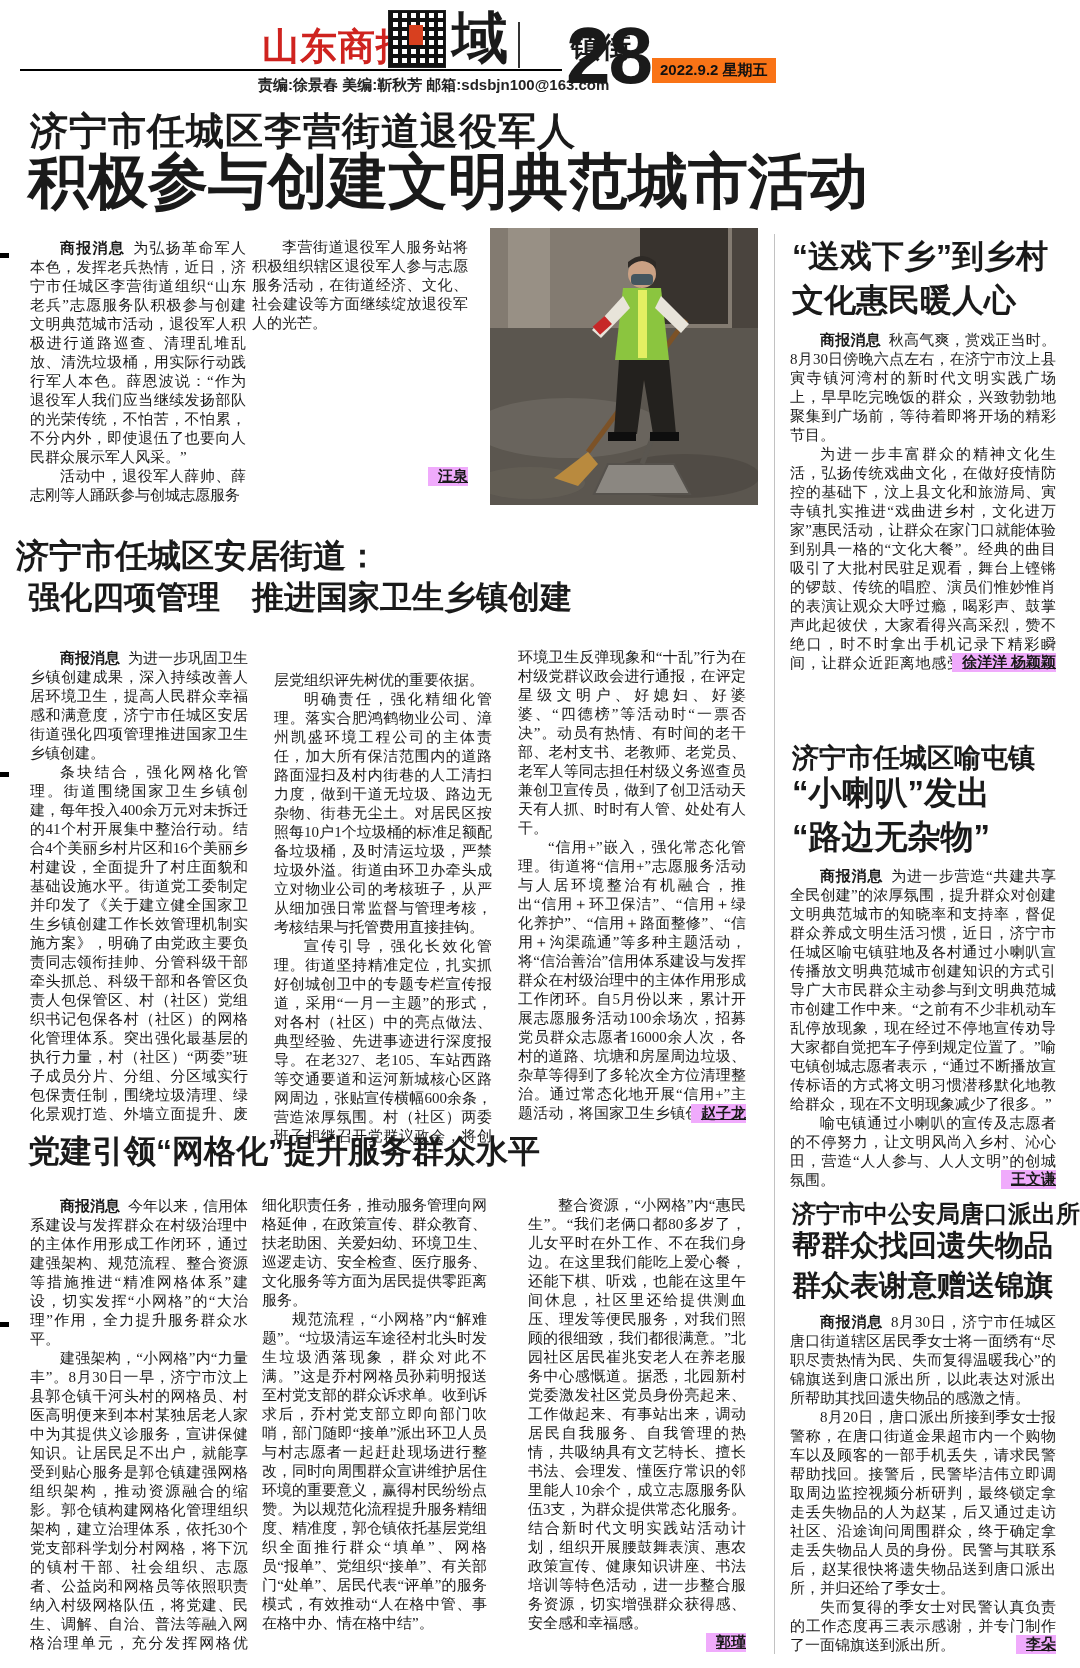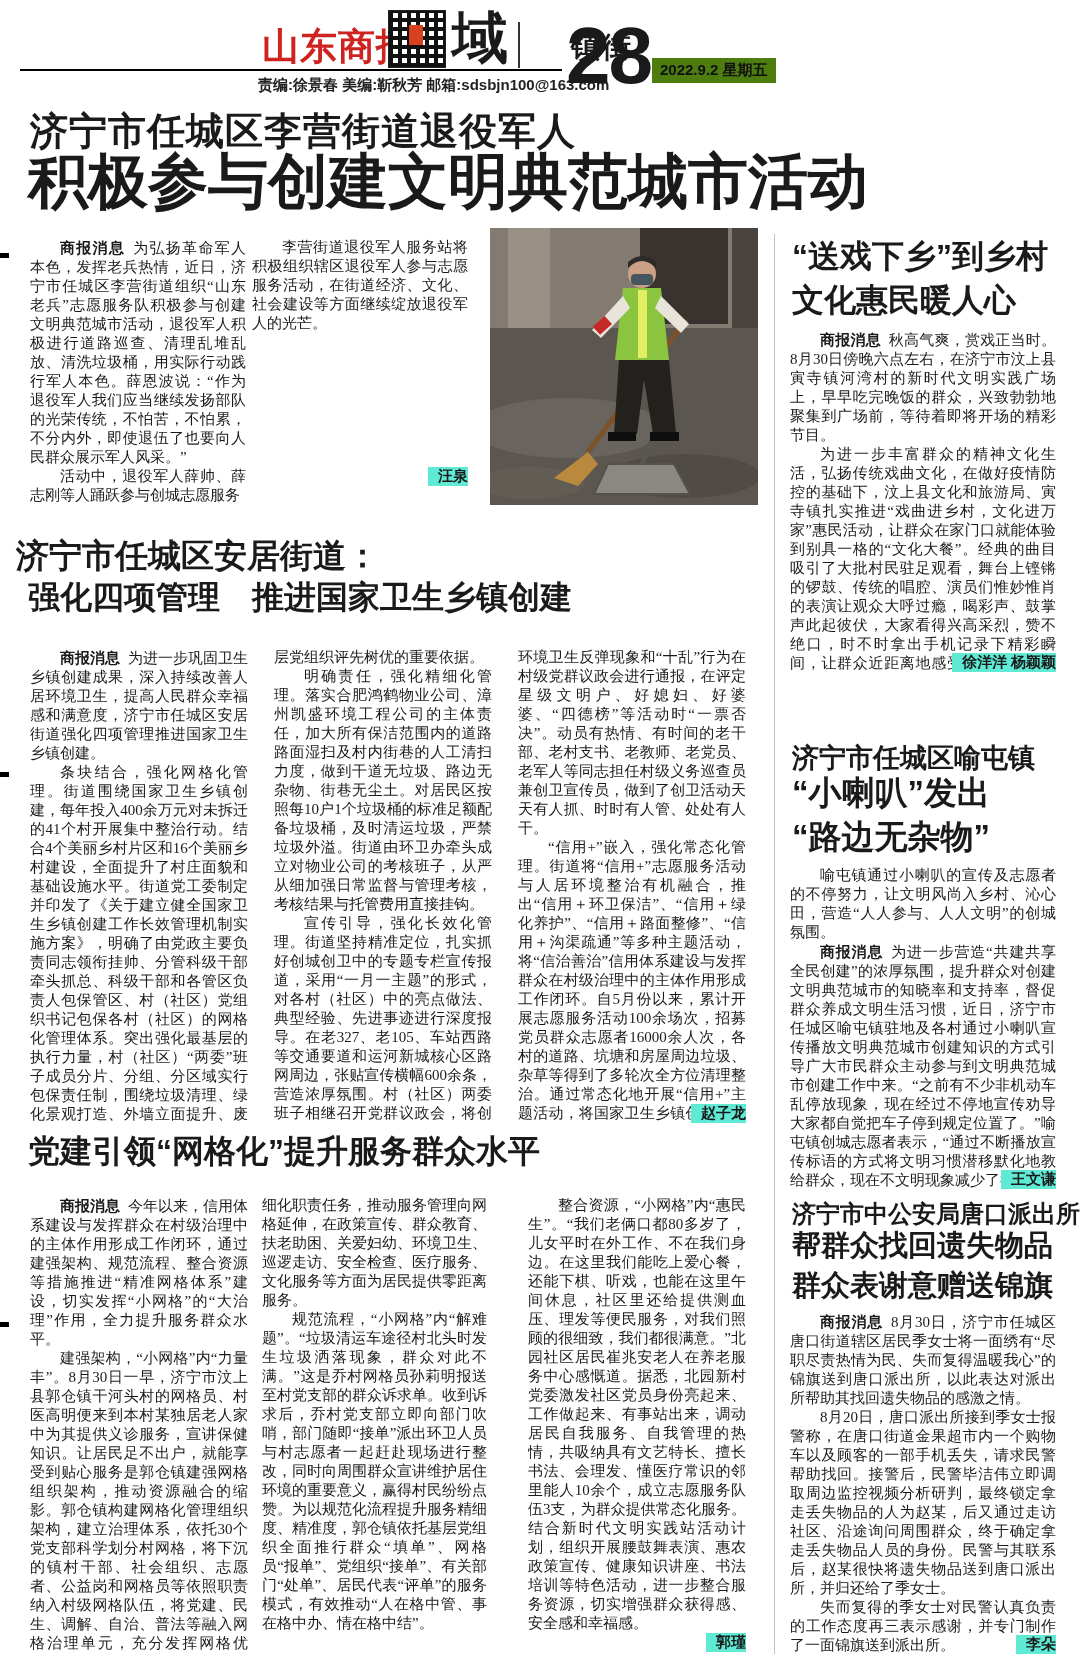--- a/index.html
+++ b/index.html
@@ -10,35 +10,35 @@
   
   .brand{font-size:37px;font-weight:900;color:#cf231f;letter-spacing:1px;}
   .qr{width:56px;height:56px;background-image:
       repeating-linear-gradient(0deg,#111 0 4px,rgba(255,255,255,0) 4px 9px),
       repeating-linear-gradient(90deg,#111 0 4px,#fff 4px 9px);border:1px solid #222;}
   .qr .mascot{position:absolute;left:20px;top:14px;width:14px;height:20px;background:#d8401f;}
   .section-big{font-size:56px;font-weight:700;line-height:1;}
   .section-div{width:2px;height:46px;background:#333;}
   .section-sub{font-size:29px;font-weight:600;letter-spacing:2px;margin-left:43px;}
   .pageno{font-size:80px;font-weight:900;line-height:1;letter-spacing:-2px;}
-  .datebox{background:#4d7c0f;color:#111;font-size:15px;font-weight:700;padding:3px 8px;}
+  .datebox{background:#f97316;color:#111;font-size:15px;font-weight:700;padding:3px 8px;}
   .staff{font-size:15px;font-weight:600;color:#222;}
   .rule{background:#000;}
   
   .kicker-lg{font-size:38px;font-weight:700;letter-spacing:1px;}
   .title-xl{font-size:60px;font-weight:900;letter-spacing:0px;line-height:1.05;}
   .title-lg{font-size:32px;font-weight:900;letter-spacing:0px;}
   .side-kicker{font-weight:600;}
   .side-title{font-weight:900;line-height:1.18;}
   
   .col{font-size:15px;line-height:19px;text-align:justify;overflow:hidden;}
   .col p{margin:0;}
   .p-ind{text-indent:2em;}
   .tag{font-family:"Liberation Sans","DejaVu Sans",sans-serif;font-weight:700;margin-right:8px;}
-  .byline{position:absolute;right:0;bottom:0;font-weight:700;background:#5eead4;padding-left:10px;}
+  .byline{position:absolute;right:0;bottom:0;font-weight:700;text-decoration:underline;background:#f0abfc;padding-left:10px;}
   .edge-mark{width:9px;height:5px;background:#000;left:0;}
   .vdivider{width:1px;background:#c2c2c2;}
   
   .photo{overflow:hidden;background:#6b655e;}
 </style>
 </head>
 <body>
 
 <div id="page">
 
@@ -117,22 +117,22 @@
       <p class="p-ind">为进一步丰富群众的精神文化生活，弘扬传统戏曲文化，在做好疫情防控的基础下，汶上县文化和旅游局、寅寺镇扎实推进“戏曲进乡村，文化进万家”惠民活动，让群众在家门口就能体验到别具一格的“文化大餐”。经典的曲目吸引了大批村民驻足观看，舞台上铿锵的锣鼓、传统的唱腔、演员们惟妙惟肖的表演让观众大呼过瘾，喝彩声、鼓掌声此起彼伏，大家看得兴高采烈，赞不绝口，时不时拿出手机记录下精彩瞬间，让群众近距离地感受到了戏剧的魅力。“今天这场《墙头记》唱的可真不错，一听说今天来送戏，大家老早就来等着了。希望以后多搞点这样的文化下乡活动。”河湾村村民何芹高兴的说道。</p>
       <span class="byline">徐洋洋 杨颖颖</span>
     </div>
   </div>
 
   <div>
     <div class="abs side-kicker hei" style="left:792px;top:740px;font-size:27px;">济宁市任城区喻屯镇</div>
     <div class="abs side-title hei" style="left:792px;top:774px;font-size:33px;">“小喇叭”发出</div>
     <div class="abs side-title hei" style="left:792px;top:818px;font-size:33px;">“路边无杂物”</div>
     <div class="abs col" style="left:790px;top:866px;width:266px;height:323px;">
+      <p class="p-ind"><b class="tag">商报消息</b><span>为进一步营造“共建共享 全民创建”的浓厚氛围，提升群众对创建文明典范城市的知晓率和支持率，督促群众养成文明生活习惯，近日，济宁市任城区喻屯镇驻地及各村通过小喇叭宣传播放文明典范城市创建知识的方式引导广大市民群众主动参与到文明典范城市创建工作中来。“之前有不少非机动车乱停放现象，现在经过不停地宣传劝导大家都自觉把车子停到规定位置了。”喻屯镇创城志愿者表示，“通过不断播放宣传标语的方式将文明习惯潜移默化地教给群众，现在不文明现象减少了很多。”</span></p>
       <p class="p-ind">喻屯镇通过小喇叭的宣传及志愿者的不停努力，让文明风尚入乡村、沁心田，营造“人人参与、人人文明”的创城氛围。</p>
-      <p class="p-ind"><b class="tag">商报消息</b><span>为进一步营造“共建共享 全民创建”的浓厚氛围，提升群众对创建文明典范城市的知晓率和支持率，督促群众养成文明生活习惯，近日，济宁市任城区喻屯镇驻地及各村通过小喇叭宣传播放文明典范城市创建知识的方式引导广大市民群众主动参与到文明典范城市创建工作中来。“之前有不少非机动车乱停放现象，现在经过不停地宣传劝导大家都自觉把车子停到规定位置了。”喻屯镇创城志愿者表示，“通过不断播放宣传标语的方式将文明习惯潜移默化地教给群众，现在不文明现象减少了很多。”</span></p>
       <span class="byline">王文谦</span>
     </div>
   </div>
 
   <div>
     <div class="abs side-kicker hei" style="left:792px;top:1198px;font-size:24px;">济宁市中公安局唐口派出所</div>
     <div class="abs side-title hei" style="left:792px;top:1228px;font-size:29px;">帮群众找回遗失物品</div>
     <div class="abs side-title hei" style="left:792px;top:1268px;font-size:29px;">群众表谢意赠送锦旗</div>
     <div class="abs col" style="left:790px;top:1312px;width:266px;height:342px;">
       <p class="p-ind"><b class="tag">商报消息</b><span>8月30日，济宁市任城区唐口街道辖区居民季女士将一面绣有“尽职尽责热情为民、失而复得温暖我心”的锦旗送到唐口派出所，以此表达对派出所帮助其找回遗失物品的感激之情。</span></p>
@@ -143,21 +143,21 @@
   </div>
 
   <div>
     <div class="abs hei" style="left:16px;top:534px;font-size:33px;font-weight:700;">济宁市任城区安居街道：</div>
     <div class="abs title-lg hei" style="left:28px;top:576px;">强化四项管理　推进国家卫生乡镇创建</div>
 
     <div class="abs col" style="left:30px;top:648px;width:218px;height:475px;">
       <p class="p-ind"><b class="tag">商报消息</b><span>为进一步巩固卫生乡镇创建成果，深入持续改善人居环境卫生，提高人民群众幸福感和满意度，济宁市任城区安居街道强化四项管理推进国家卫生乡镇创建。</span></p>
       <p class="p-ind">条块结合，强化网格化管理。街道围绕国家卫生乡镇创建，每年投入400余万元对未拆迁的41个村开展集中整治行动。结合4个美丽乡村片区和16个美丽乡村建设，全面提升了村庄面貌和基础设施水平。街道党工委制定并印发了《关于建立健全国家卫生乡镇创建工作长效管理机制实施方案》，明确了由党政主要负责同志领衔挂帅、分管科级干部牵头抓总、科级干部和各管区负责人包保管区、村（社区）党组织书记包保各村（社区）的网格化管理体系。突出强化最基层的执行力量，村（社区）“两委”班子成员分片、分组、分区域实行包保责任制，围绕垃圾清理、绿化景观打造、外墙立面提升、废品收购点治理等关键环节开展工作。街道纪工委、督查室定期对村（社区）创城创卫网格化包保工作的开展情况进行考核评比。考评结果作为年终村（社区）基</p>
     </div>
-    <div class="abs col" style="left:274px;top:648px;width:218px;height:475px;">
+    <div class="abs col" style="left:274px;top:671px;width:218px;height:475px;">
       <p>层党组织评先树优的重要依据。</p>
       <p class="p-ind">明确责任，强化精细化管理。落实合肥鸿鹤物业公司、漳州凯盛环境工程公司的主体责任，加大所有保洁范围内的道路路面湿扫及村内街巷的人工清扫力度，做到干道无垃圾、路边无杂物、街巷无尘土。对居民区按照每10户1个垃圾桶的标准足额配备垃圾桶，及时清运垃圾，严禁垃圾外溢。街道由环卫办牵头成立对物业公司的考核班子，从严从细加强日常监督与管理考核，考核结果与托管费用直接挂钩。</p>
       <p class="p-ind">宣传引导，强化长效化管理。街道坚持精准定位，扎实抓好创城创卫中的专题专栏宣传报道，采用“一月一主题”的形式，对各村（社区）中的亮点做法、典型经验、先进事迹进行深度报导。在老327、老105、车站西路等交通要道和运河新城核心区路网周边，张贴宣传横幅600余条，营造浓厚氛围。村（社区）两委班子相继召开党群议政会，将创城创卫、环境卫生综合整治和清洁庭院创建工作写入村规民约，引导广大村民共同遵守，持续提升农村人居环境。对新发现的</p>
     </div>
     <div class="abs col" style="left:518px;top:648px;width:228px;height:475px;">
       <p>环境卫生反弹现象和“十乱”行为在村级党群议政会进行通报，在评定星级文明户、好媳妇、好婆婆、“四德榜”等活动时“一票否决”。动员有热情、有时间的老干部、老村支书、老教师、老党员、老军人等同志担任村级义务巡查员兼创卫宣传员，做到了创卫活动天天有人抓、时时有人管、处处有人干。</p>
       <p class="p-ind">“信用+”嵌入，强化常态化管理。街道将“信用+”志愿服务活动与人居环境整治有机融合，推出“信用＋环卫保洁”、“信用＋绿化养护”、“信用＋路面整修”、“信用＋沟渠疏通”等多种主题活动，将“信治善治”信用体系建设与发挥群众在村级治理中的主体作用形成工作闭环。自5月份以来，累计开展志愿服务活动100余场次，招募党员群众志愿者16000余人次，各村的道路、坑塘和房屋周边垃圾、杂草等得到了多轮次全方位清理整治。通过常态化地开展“信用+”主题活动，将国家卫生乡镇创建工作融入群众生活习惯和村风民风，凝聚为文明任城“添彩”的持久力量。</p>
       <span class="byline">赵子龙</span>
     </div>
   </div>

